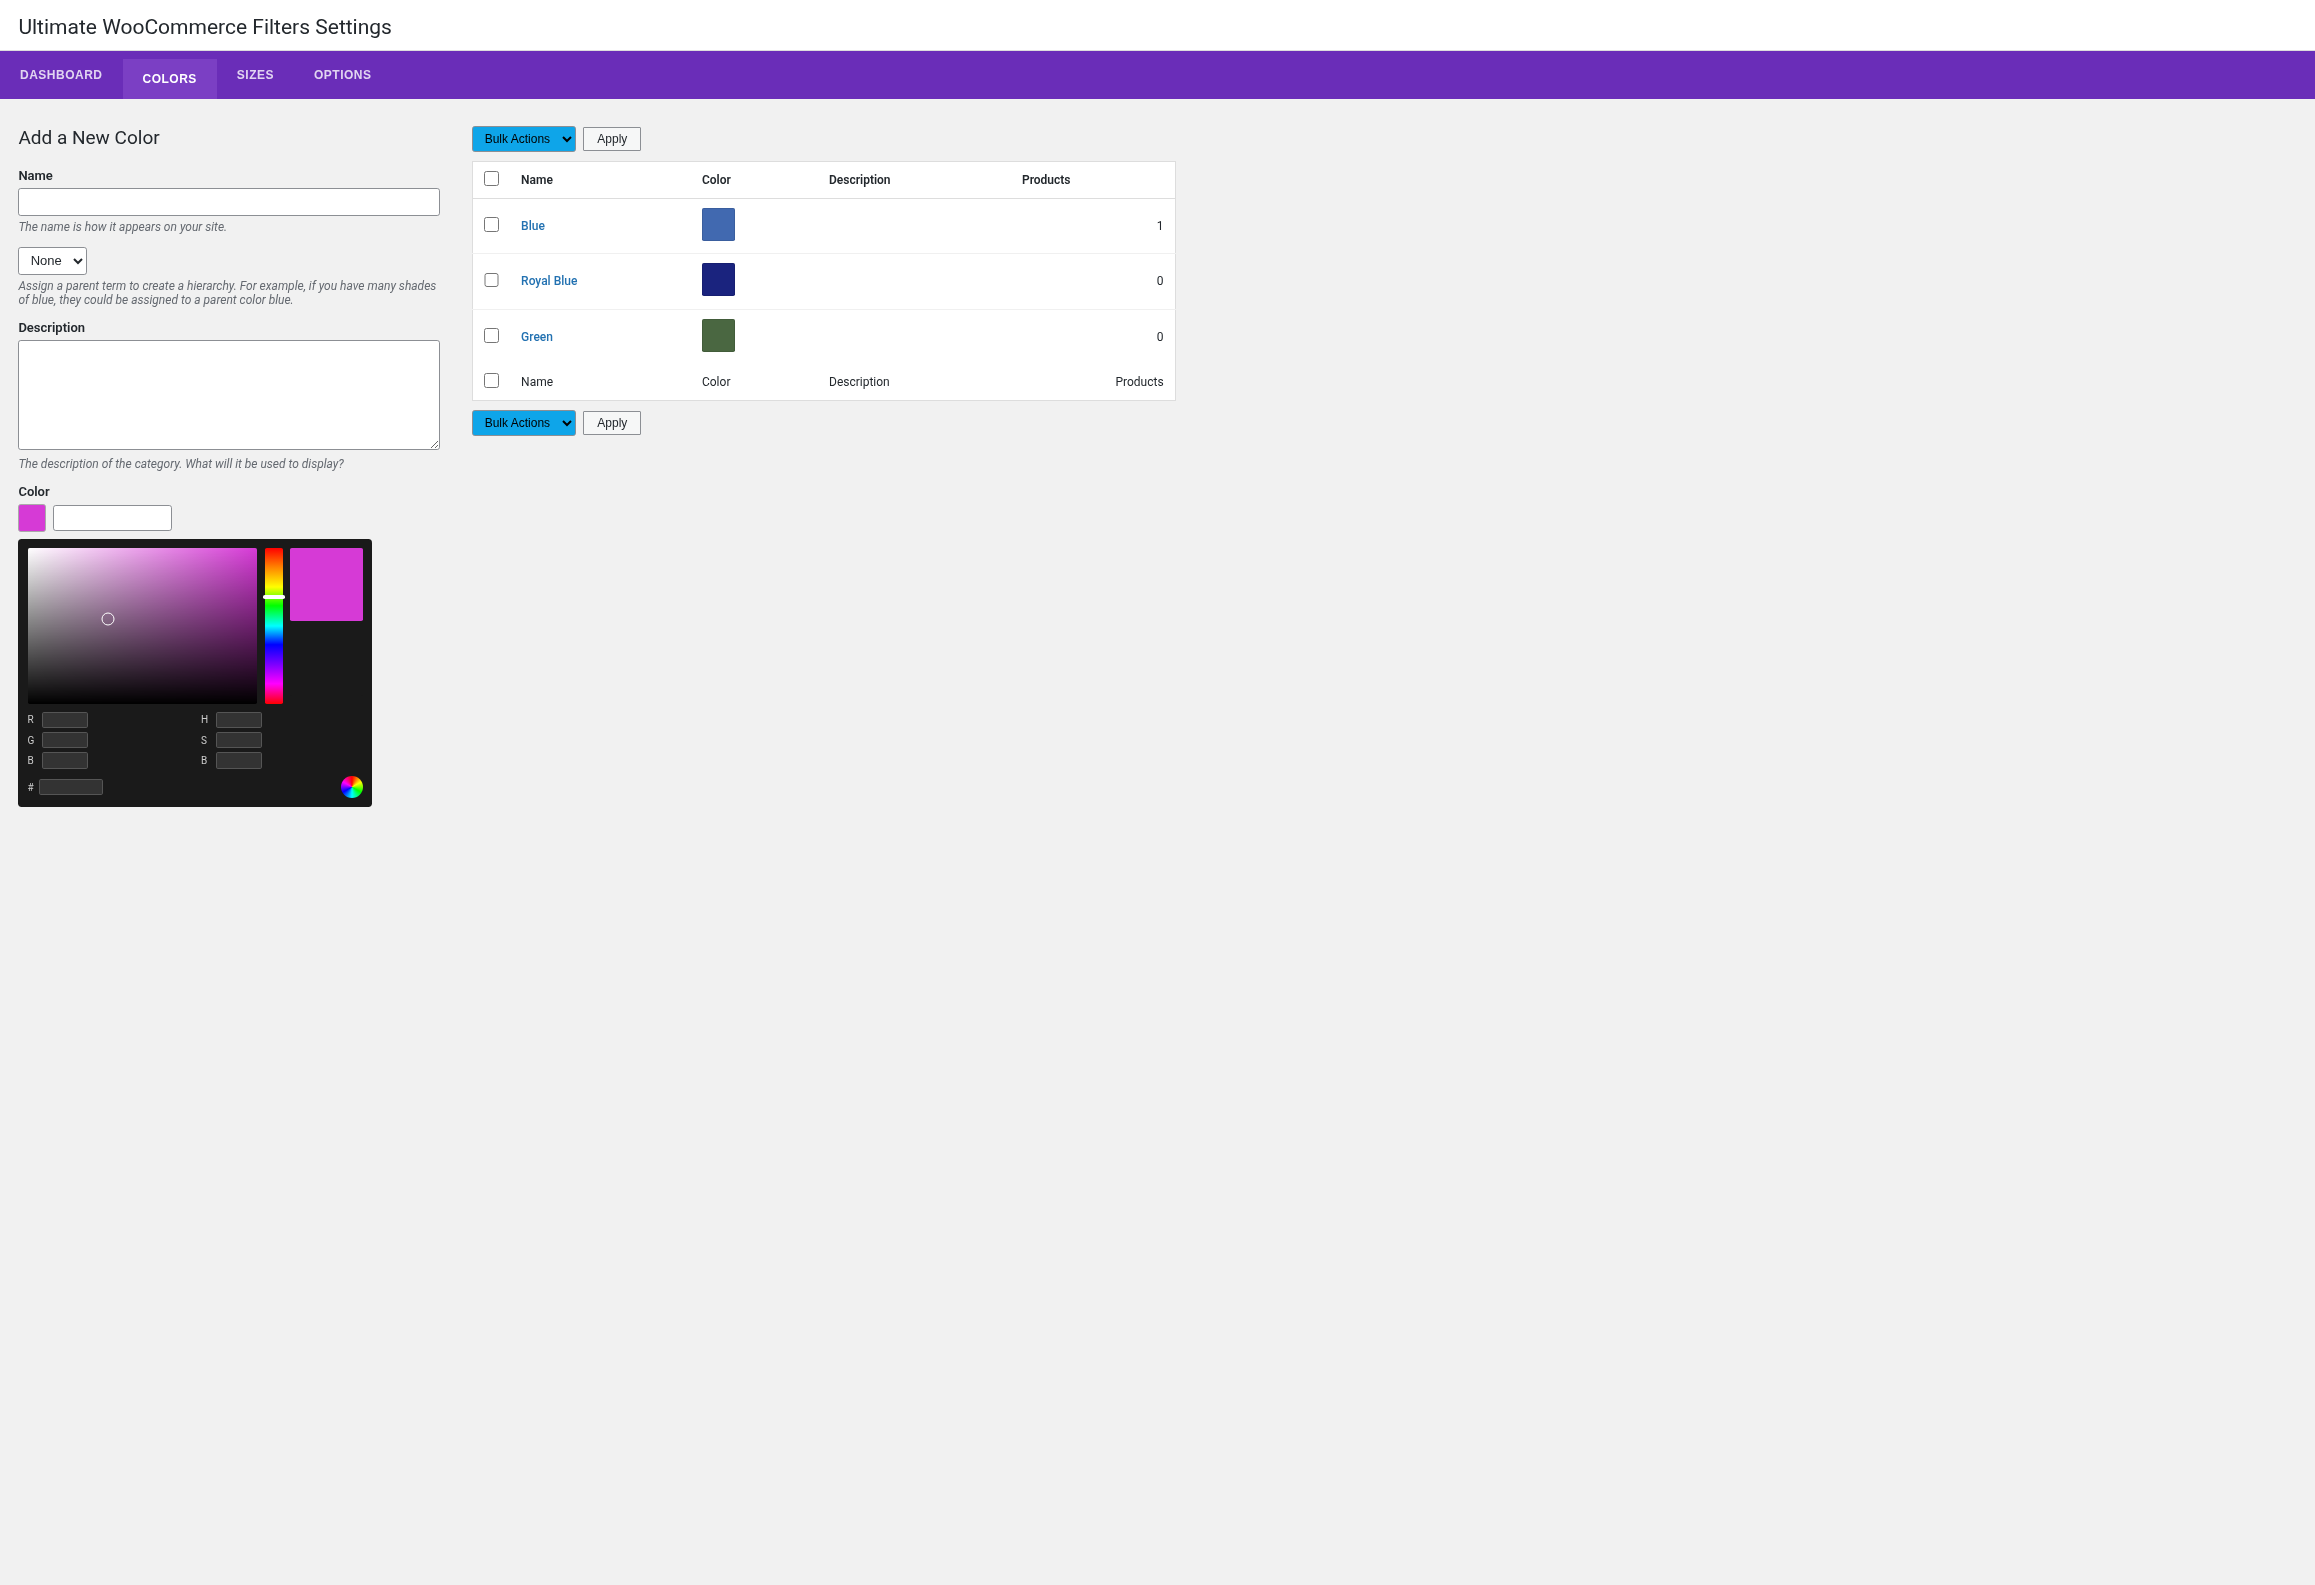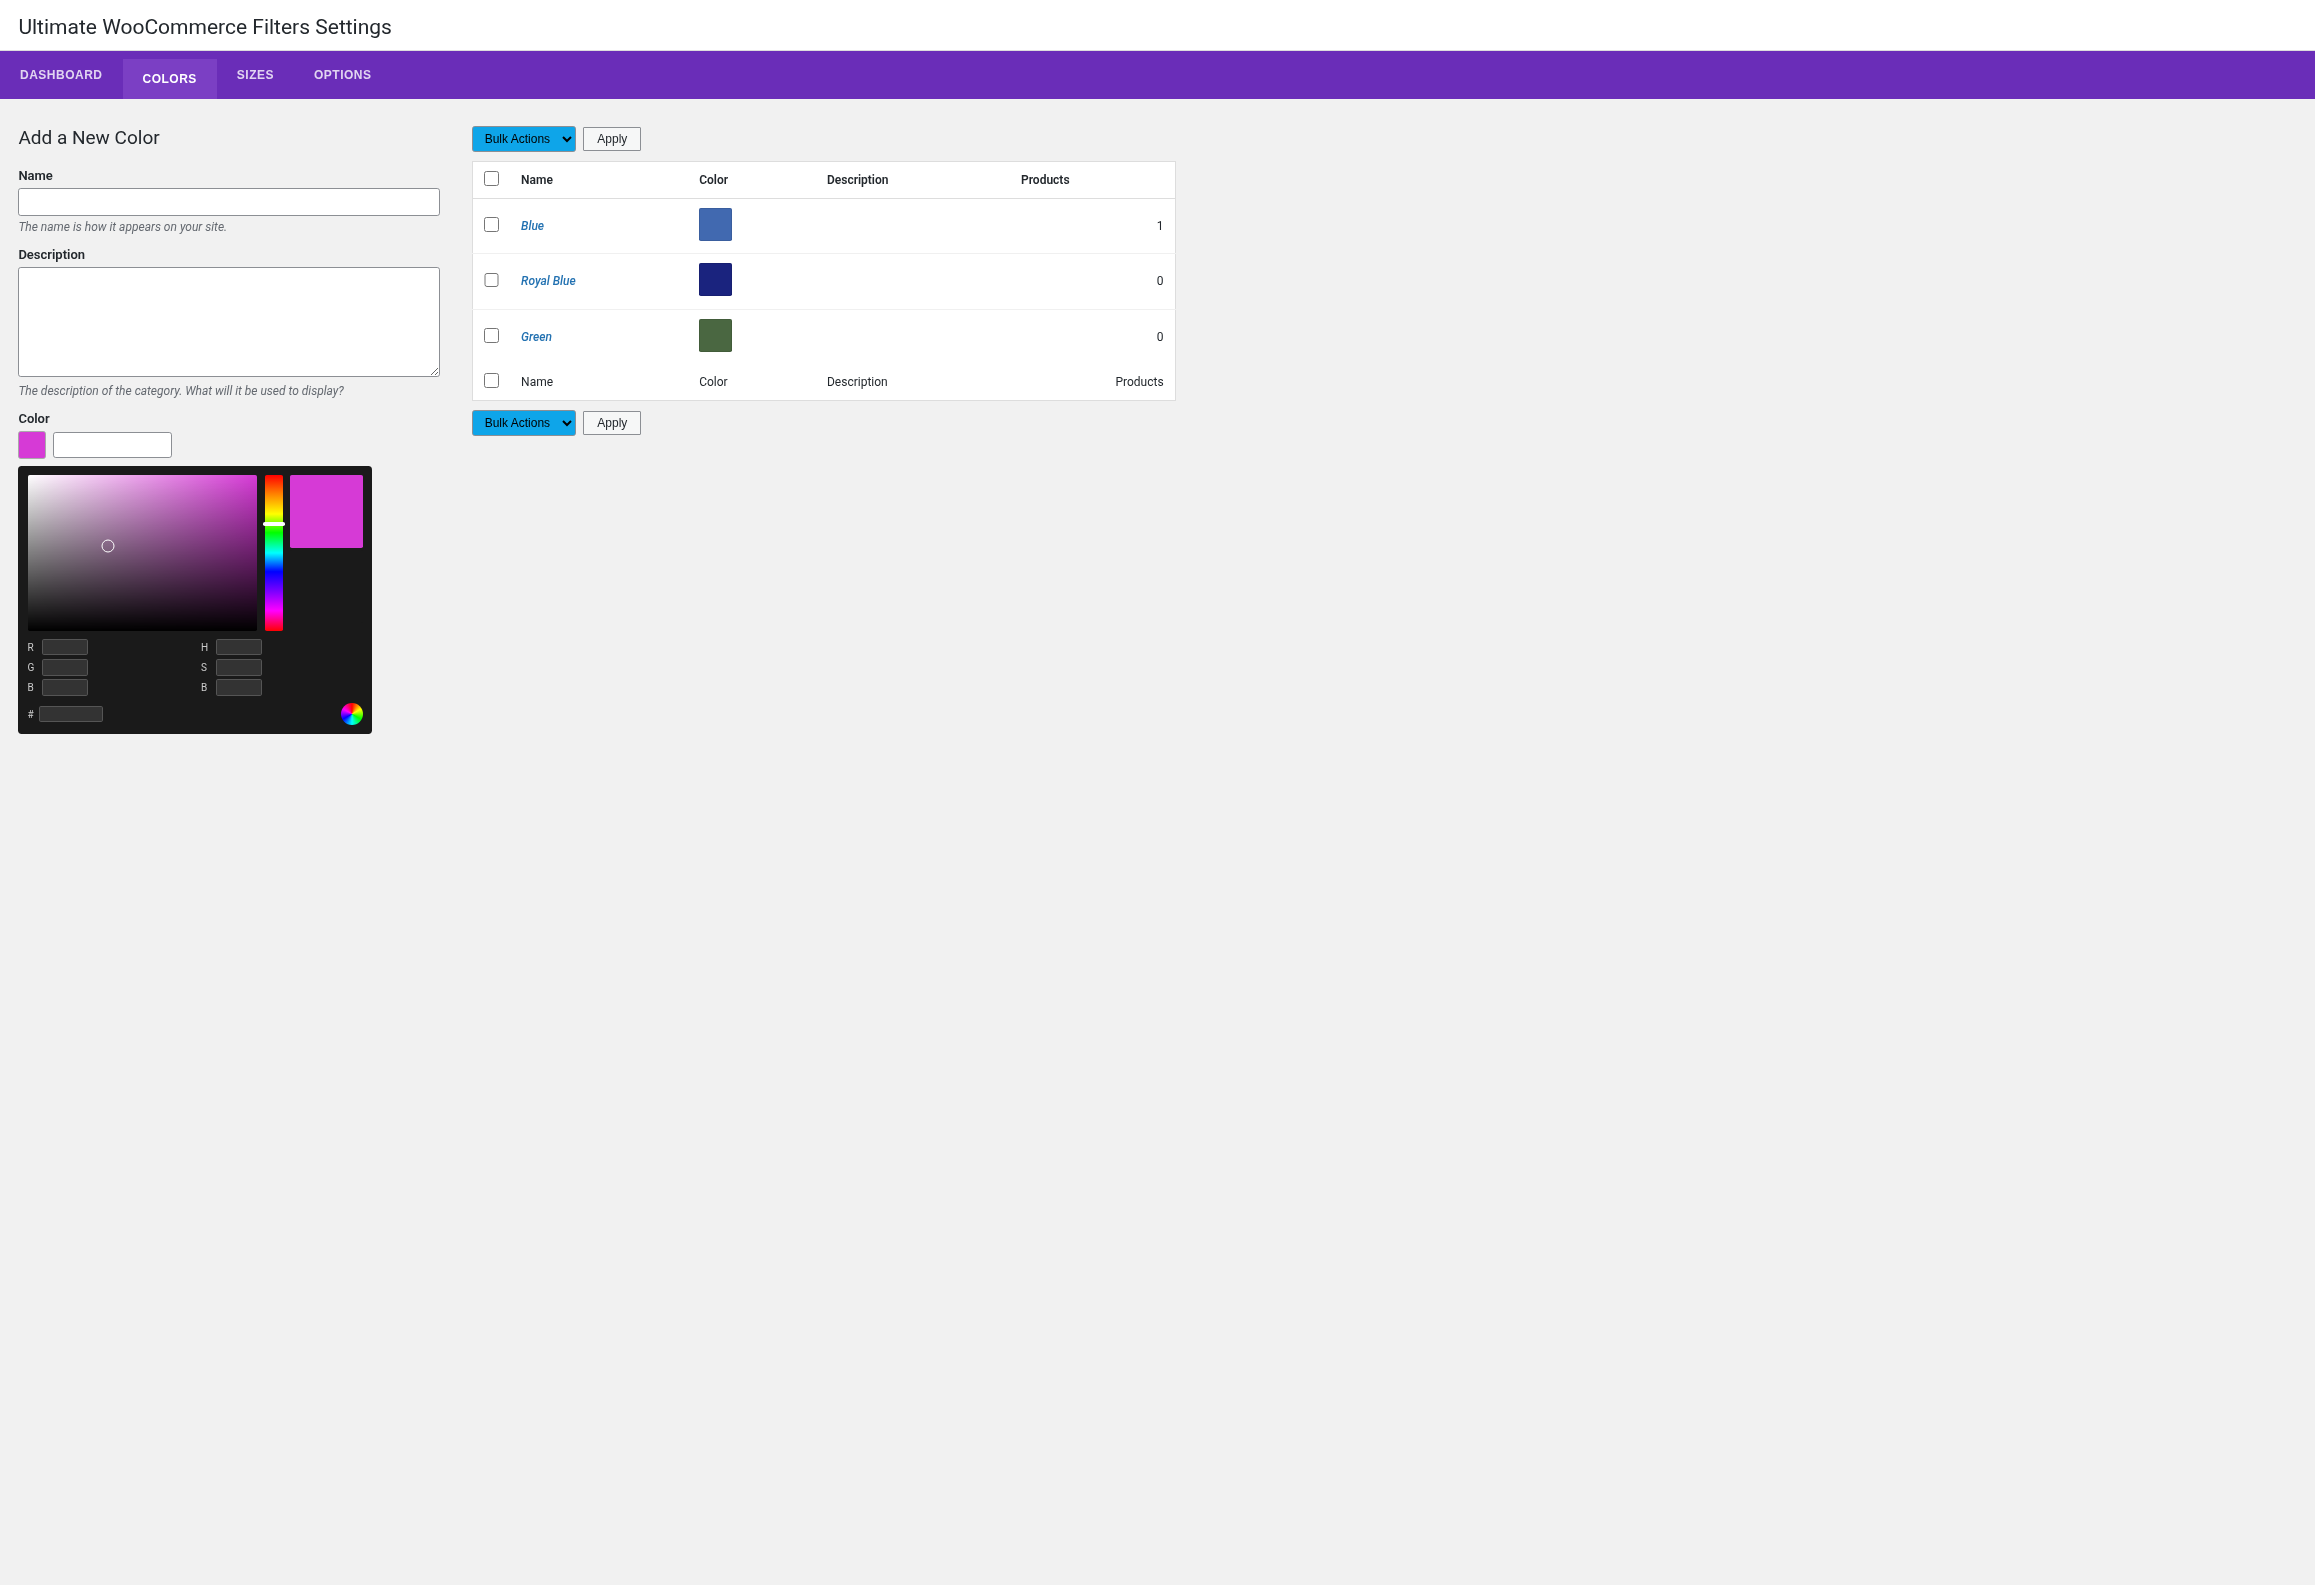--- a/index.html
+++ b/index.html
@@ -289,21 +289,20 @@
     .colors-table td {
       padding: 9.2px 11px;
       border-bottom: 0.9px solid #f0f0f0;
       font-size: 12px;
     }
     .colors-table tr:last-child td { border-bottom: none; }
     .color-name-link {
       color: #2271b1;
       text-decoration: none;
       font-weight: 500;
-      font-style: italic;
     }
     .color-swatch-cell {
       width: 33px;
       height: 33px;
       border-radius: 1.8px;
       display: inline-block;
       border: 0.9px solid rgba(0,0,0,0.1);
     }
     .cb-col { width: 27.5px; }
     .check-box {
@@ -334,20 +333,26 @@
   <div class="left-panel">
     <h2 class="section-title">Add a New Color</h2>
 
     <div class="form-row">
       <label class="form-label">Name</label>
       <input class="form-input" type="text" style="">
       <p class="form-help">The name is how it appears on your site.</p>
     </div>
 
 
+    <div class="form-row">
+      <select class="form-select">
+        <option>None</option>
+      </select>
+      <p class="form-help">Assign a parent term to create a hierarchy. For example, if you have many shades of blue, they could be assigned to a parent color blue.</p>
+    </div>
 
     <div class="form-row">
       <label class="form-label">Description</label>
       <textarea class="form-textarea" style=""></textarea>
       <p class="form-help">The description of the category. What will it be used to display?</p>
     </div>
 
     <div class="form-row">
       <label class="form-label">Color</label>
       <div class="color-field-row">

